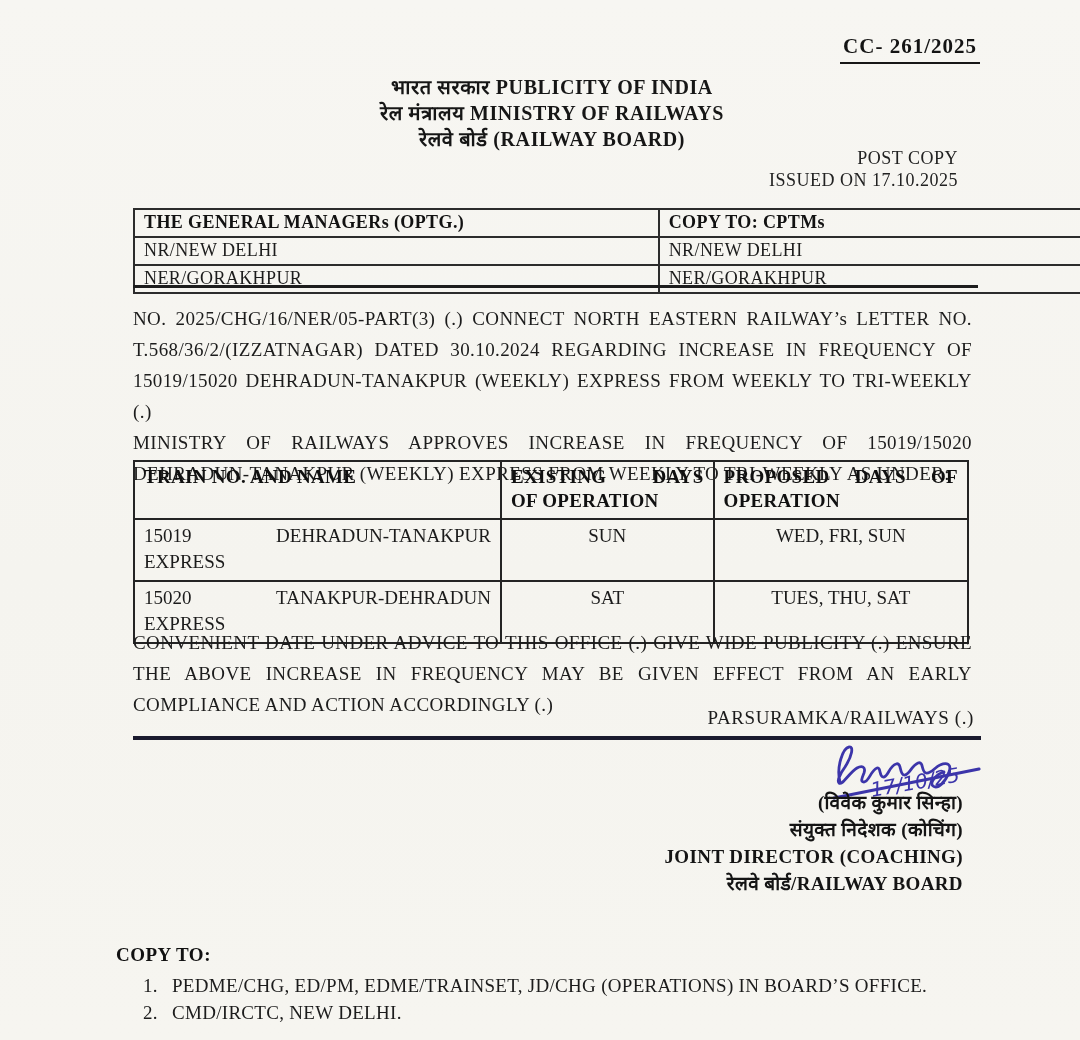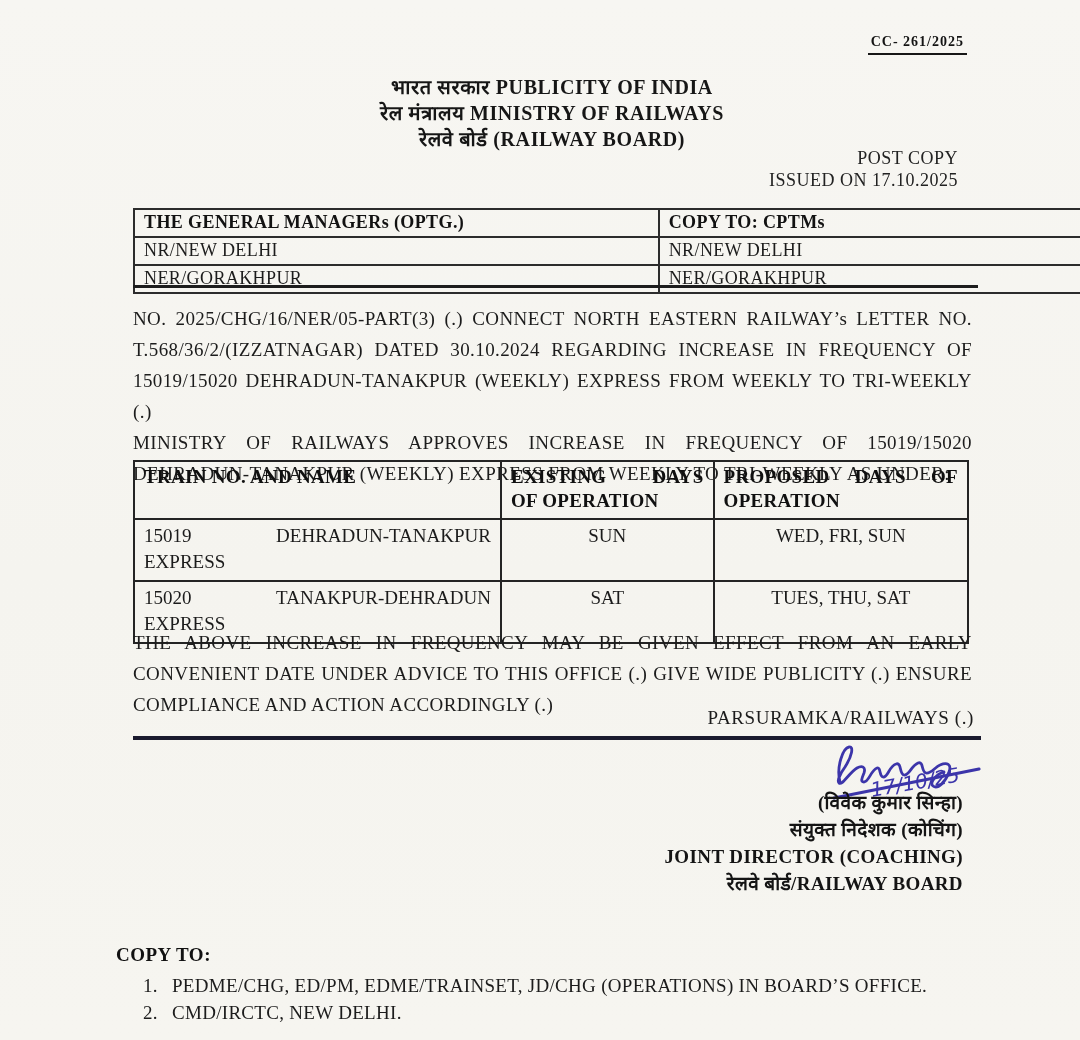--- a/index.html
+++ b/index.html
@@ -9,22 +9,22 @@
     width: 1080px;
     height: 1040px;
     background: linear-gradient(180deg, #f7f6f2 0%, #f5f4ef 55%, #f6f5f0 100%);
     font-family: "Liberation Serif", "DejaVu Serif", serif;
     color: #1e1e1e;
     overflow: hidden;
   }
 
   
   .cc-number {
-    position: absolute; top: 34px; right: 113px;
-    font-size: 14px; font-weight: bold; letter-spacing: 1px;
+    position: absolute; top: 34px; right: 100px;
+    font-size: 21px; font-weight: bold; letter-spacing: 1px;
     border-bottom: 2.5px solid #171717; padding: 0 3px 3px 3px;
     color: #141414;
   }
 
   
   .letterhead {
     position: absolute; left: 133px; top: 74px; width: 838px;
     text-align: center; font-weight: bold; color: #161616;
   }
   .lh-line { font-size: 20px; line-height: 26px; letter-spacing: 0.6px; }
@@ -189,22 +189,22 @@
         </div>
         <div>EXPRESS</div>
       </td>
       <td class="td-days">SAT</td>
       <td class="td-days">TUES, THU, SAT</td>
     </tr>
   </tbody>
     </table>
 
   <div class="para para-2">
+    <div class="jline stretch">CONVENIENT DATE UNDER ADVICE TO THIS OFFICE (.) GIVE WIDE PUBLICITY (.) ENSURE</div>
     <div class="jline stretch">THE ABOVE INCREASE IN FREQUENCY MAY BE GIVEN EFFECT FROM AN EARLY</div>
-    <div class="jline stretch">CONVENIENT DATE UNDER ADVICE TO THIS OFFICE (.) GIVE WIDE PUBLICITY (.) ENSURE</div>
     <div class="jline">COMPLIANCE AND ACTION ACCORDINGLY (.)</div>
   </div>
 
   <div class="signoff">PARSURAMKA/RAILWAYS (.)</div>
 
   <div class="h-rule rule-2"></div>
 
   <svg class="sig-svg" width="180" height="68" viewBox="0 0 180 68">
     <path d="M14,42 C10,27 17,8 23,7 C28,6 26,16 19,27 C14,34 11,41 13,43 C16,46 23,33 31,28 C36,25 40,27 38,33 C36,38 34,42 38,42 C43,42 45,30 51,28 C55,27 53,36 57,37 C62,38 63,26 70,24 C76,22 73,34 78,35 C83,36 85,26 92,23 C98,21 95,32 100,33 C105,34 109,27 114,25 C121,22 126,24 123,32 C120,41 112,50 107,46 C103,43 110,34 118,32" stroke-width="2.8"></path>
     <path d="M8,58 L153,29" stroke-width="3.2"></path>

